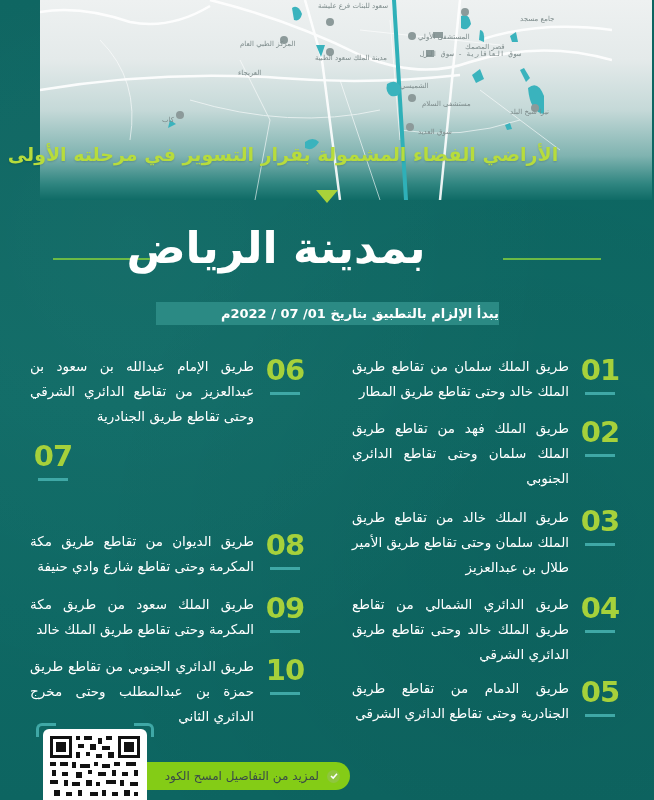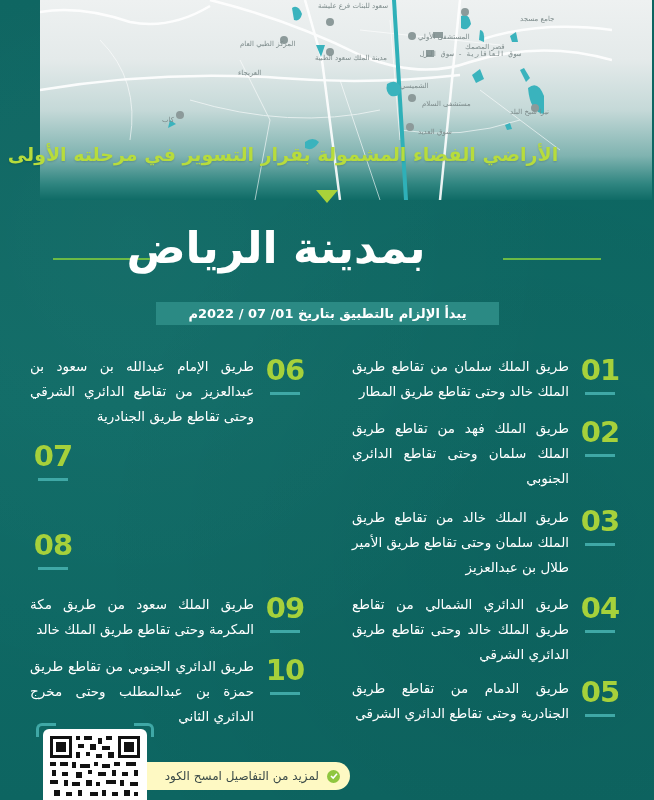--- a/index.html
+++ b/index.html
@@ -48,21 +48,21 @@
     letter-spacing: 0.5px;
   }
   .title-line {
     position: absolute; top: 258px; height: 2px; background: #6cba45;
   }
   .title-line.left { left: 53px; width: 98px; }
   .title-line.right { left: 503px; width: 98px; }
   .date-banner {
     position: absolute; left: 156px; top: 302px; width: 343px; height: 23px;
     background: #2b8a84; direction: rtl;
-    font-size: 13px; color: #fff; line-height: 23px; text-align: center;
+    font-size: 13px; color: #fff; line-height: 23px; 
     font-weight: bold;
   }
   
   .item {
     position: absolute; display: flex; direction: rtl; align-items: flex-start;
   }
   .item .num-wrap {
     width: 46px; flex: 0 0 46px; display: flex; flex-direction: column; align-items: center;
   }
   .item .num {
@@ -85,21 +85,21 @@
   }
   .qr-corner { position: absolute; width: 20px; height: 14px; border-color: #3fa8a6; border-style: solid; }
   .qr-corner.tl { left: 0; top: 0; border-width: 3px 0 0 3px; border-radius: 6px 0 0 0; }
   .qr-corner.tr { right: 0; top: 0; border-width: 3px 3px 0 0; border-radius: 0 6px 0 0; }
   .qr-box {
     position: absolute; left: 43px; top: 729px; width: 104px; height: 71px;
     background: #fff; border-radius: 6px 6px 0 0; padding: 7px 7px 0 7px;
   }
   .scan-pill {
     position: absolute; left: 146px; top: 762px; width: 204px; height: 28px;
-    background: #fef9c3; border-radius: 0 14px 14px 0;
+    background: #84cc16; border-radius: 0 14px 14px 0;
     display: flex; align-items: center; direction: rtl; padding-right: 10px;
   }
   .scan-pill .check {
     width: 13px; height: 13px; border-radius: 50%; background: #8fc63f;
     display: flex; align-items: center; justify-content: center; margin-left: 8px;
     flex: 0 0 13px;
   }
   .scan-pill .label { font-size: 12px; color: #3a4a48; }
 </style>
 </head>
@@ -229,20 +229,21 @@
   <div class="num-wrap">
       <div class="num">07</div>
       <div class="num-bar"></div>
     </div>
 </div>
 <div class="item col-left" style="left:30px; top:529px;">
   <div class="num-wrap">
       <div class="num">08</div>
       <div class="num-bar"></div>
     </div>
+  <div class="text">طريق الديوان من تقاطع طريق مكة المكرمة وحتى تقاطع شارع وادي حنيفة</div>
 </div>
 <div class="item col-left" style="left:30px; top:592px;">
   <div class="num-wrap">
       <div class="num">09</div>
       <div class="num-bar"></div>
     </div>
   <div class="text">طريق الملك سعود من طريق مكة المكرمة وحتى تقاطع طريق الملك خالد</div>
 </div>
 <div class="item col-left" style="left:30px; top:654px;">
   <div class="num-wrap">

